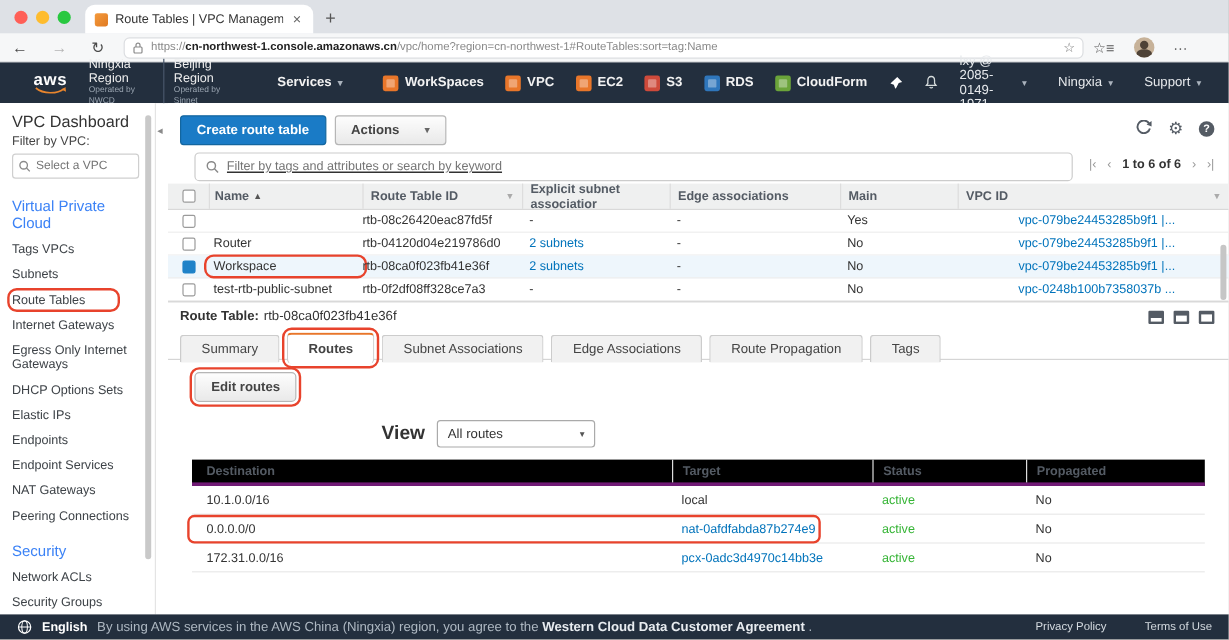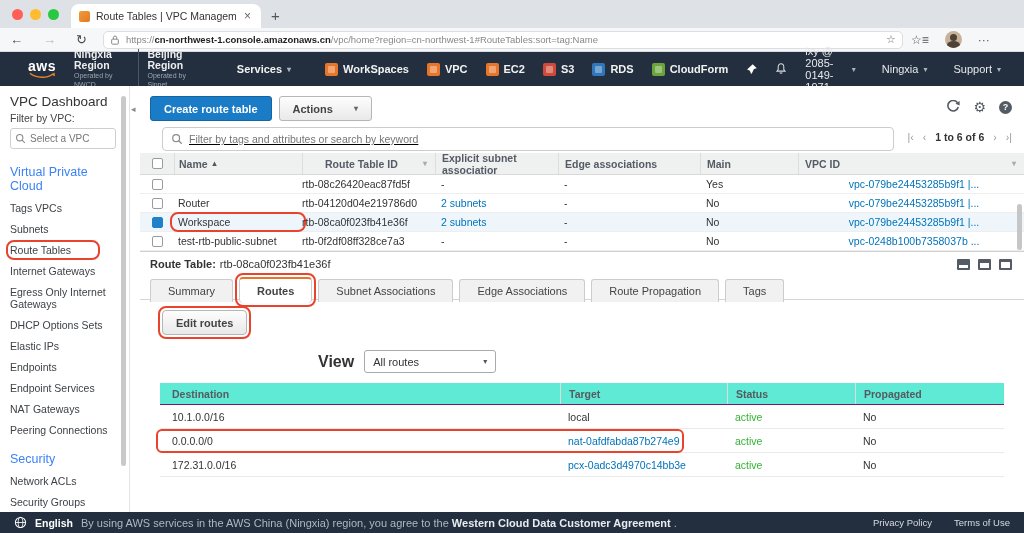--- a/index.html
+++ b/index.html
@@ -29,21 +29,21 @@
   .avatar i { position:absolute; left:5px; top:3px; width:7px; height:7px; border-radius:50%; background:#4e4237; }
   .avatar b { position:absolute; left:2px; top:10px; width:13px; height:8px; border-radius:50% 50% 0 0; background:#4e4237; }
 
   
   .awsnav { position:absolute; top:52px; left:0; right:0; height:34px; background:#232f3e; display:flex; align-items:center; color:#fff; font-size:11px; }
   .aws-logo { display:flex; flex-direction:column; align-items:center; margin:0 10px 0 28px; }
   .aws-logo span { font-weight:700; font-size:14px; letter-spacing:0.5px; line-height:12px; }
   .regions { display:flex; margin-right:18px; }
   .region-cell { padding:0 8px; border-left:1px solid #49566a; }
   .region-cell:first-child { border-left:none; }
-  .region-name { font-size:10.5px; font-weight:700; color:#eee; line-height:11px; }
+  .region-name { font-size:10.5px; font-weight:400; color:#eee; line-height:11px; }
   .region-sub { font-size:7px; color:#9aa5b1; line-height:9px; }
   .nav-item { display:flex; align-items:center; gap:5px; padding:0 9px; font-weight:700; color:#f2f2f2; }
   .caret { font-size:8px; color:#aab3bd; }
   .nav-ic { width:13px; height:13px; border-radius:2px; position:relative; flex:0 0 auto; }
   .nav-ic i { position:absolute; left:3px; top:3px; right:3px; bottom:3px; background:rgba(255,255,255,0.35); border-radius:1px; }
   .ic-ws,.ic-vpc,.ic-ec2 { background:#e8762a; }
   .ic-s3 { background:#ce4a3b; } .ic-rds { background:#2f76bb; } .ic-cf { background:#6ba43a; }
   .nav-right { margin-left:auto; display:flex; align-items:center; }
   .nav-plain { font-weight:400; color:#e6e9ec; }
   .svg-ic { display:inline-flex; padding:0 8px; }
@@ -112,35 +112,35 @@
   .dtab.active { background:#fff; border-top:2px solid #e8762a; font-weight:700; height:26px; margin-top:0; position:relative; z-index:2; }
 
   .edit-row { margin:10px 0 0 22px; }
   .view-row { margin:15px 0 0 178px; display:flex; align-items:center; gap:10px; }
   .view-label { font-size:16px; font-weight:700; color:#333; }
   .view-select { border:1px solid #aaa; border-radius:3px; background:#fff; width:132px; height:23px; display:flex; align-items:center; font-size:11px; color:#333; padding:0 8px; }
   .view-select .caret { margin-left:auto; color:#555; }
 
   .routes-table { margin:10px 20px 0 20px; }
   .r-row { display:flex; align-items:center; height:24px; border-bottom:1px solid #e9e9e9; font-size:10.5px; color:#333; position:relative; }
-  .r-head { background:#5eead4; border-bottom:1px solid #701a75; height:22px; font-weight:700; color:#545b64; }
+  .r-head { background:#000000; border-bottom:3px solid #701a75; height:22px; font-weight:700; color:#545b64; }
   .r-head > div { border-left:1px solid #ddd; height:100%; display:flex; align-items:center; }
   .r-head > div:first-child { border-left:none; }
   .r-dest { width:400px; padding-left:12px; }
   .r-target { width:167px; padding-left:8px; }
   .r-status { width:128px; padding-left:8px; color:#35b435; }
   .r-head .r-status { color:#545b64; }
   .r-prop { flex:1; padding-left:8px; }
 
   
   footer { position:absolute; left:0; right:0; bottom:0; height:21px; background:#232f3e; display:flex; align-items:center; padding:0 14px; gap:8px; }
   .ft-lang { color:#fff; font-size:10.5px; font-weight:700; }
   .ft-notice { color:#aeb8c2; font-size:11px;text-align:center; }
   .ft-notice b { color:#e8ecf0; }
-  .ft-links { margin-left:auto; display:flex; gap:22px;padding-left:30px; }
+  .ft-links { margin-left:auto; display:flex; gap:32px;padding-left:30px; }
   .ft-link { color:#d5dbe0; font-size:9.5px; }
 
   
   .annotated { outline:2px solid #e8432c; outline-offset:2px; border-radius:4px; }
   .row-annot { position:absolute; left:-4px; top:0; height:24px; width:528px; border:2px solid #e8432c; border-radius:6px; pointer-events:none; }
 </style>
 </head>
 <body>
 
 <div id="app">
@@ -332,21 +332,21 @@
       <div class="rt-table">
         <div class="rt-row rt-head">
           <div class="c-cb">
               <span class="cb"></span>
             </div>
           <div class="c-name">
               <span>Name</span>
               <span class="sort-asc">▴</span>
             </div>
           <div class="c-id">
-              <span style="padding-left:6px;margin-left:16px;">Route Table ID</span>
+              <span style="padding-left:6px;">Route Table ID</span>
               <span class="sort-caret">▾</span>
             </div>
           <div class="c-expl">Explicit subnet associatior</div>
           <div class="c-edge">Edge associations</div>
           <div class="c-main">Main</div>
           <div class="c-vpc">
               <span>VPC ID</span>
               <span class="sort-caret">▾</span>
             </div>
         </div>

